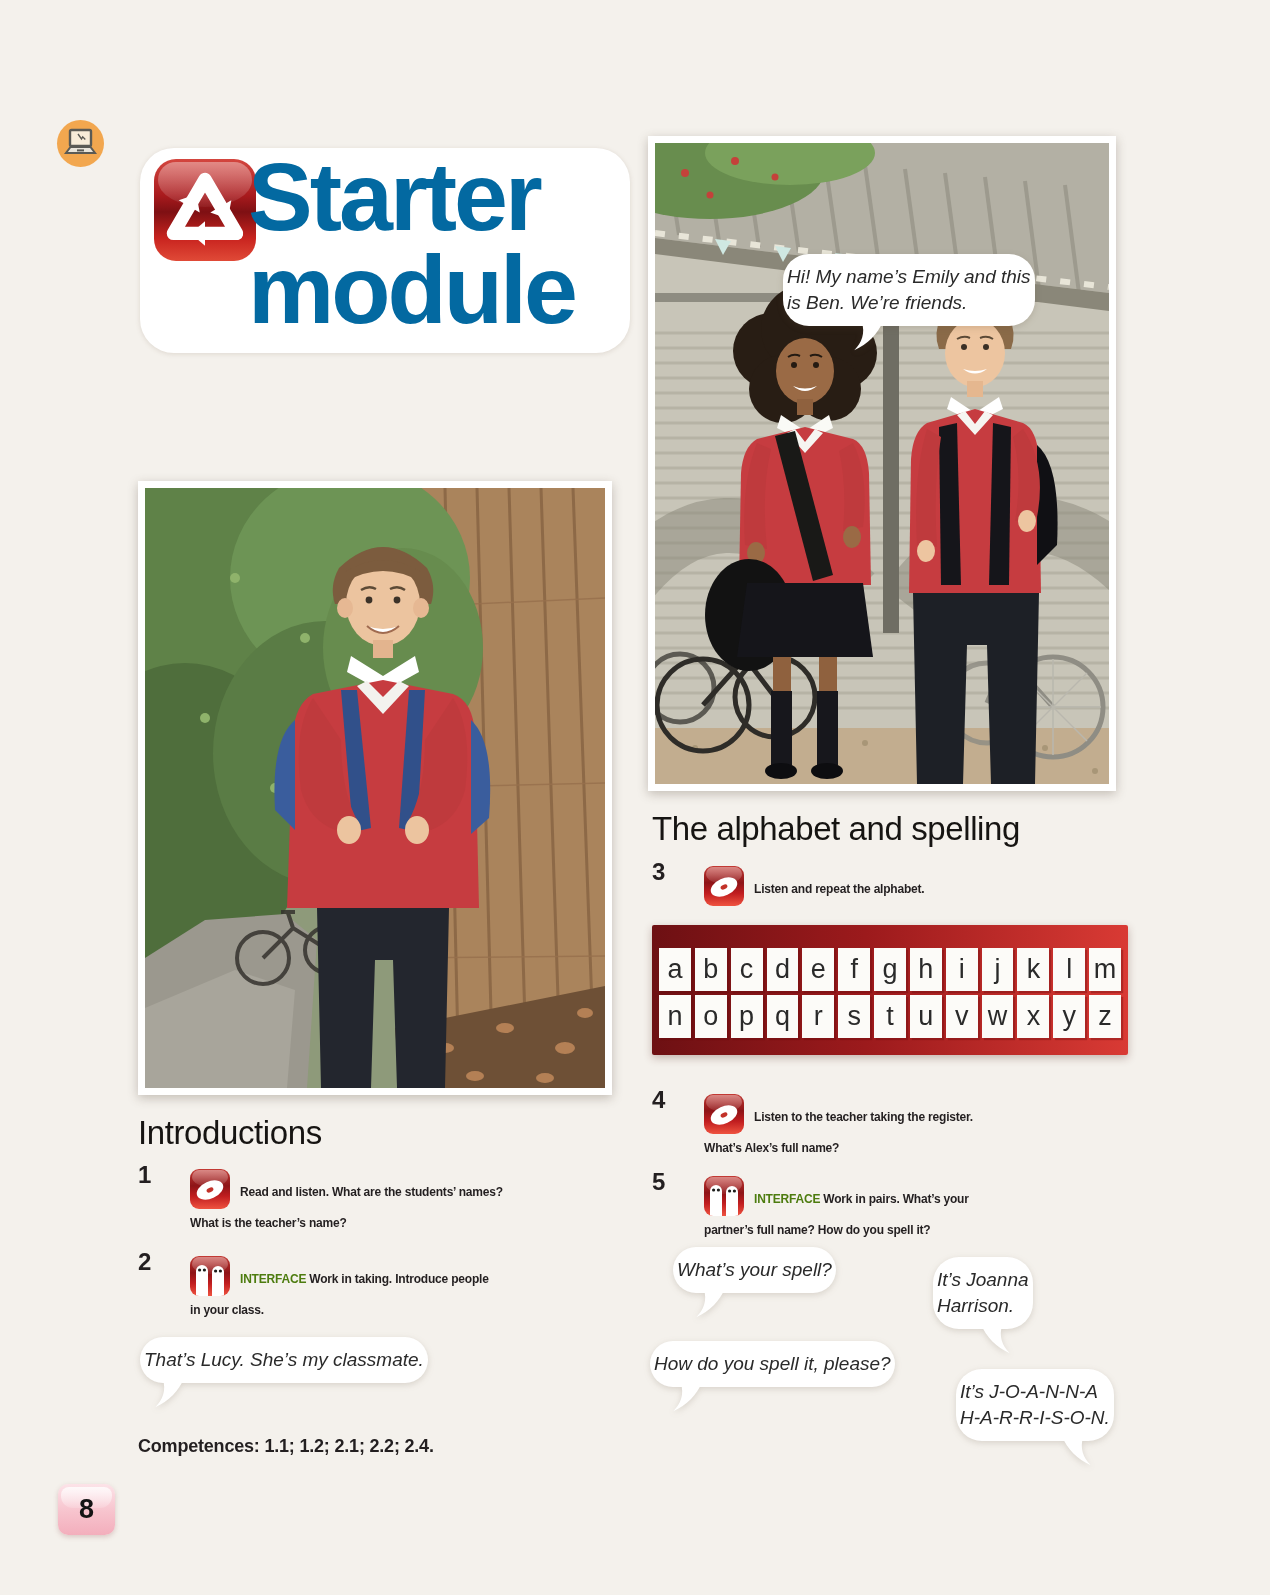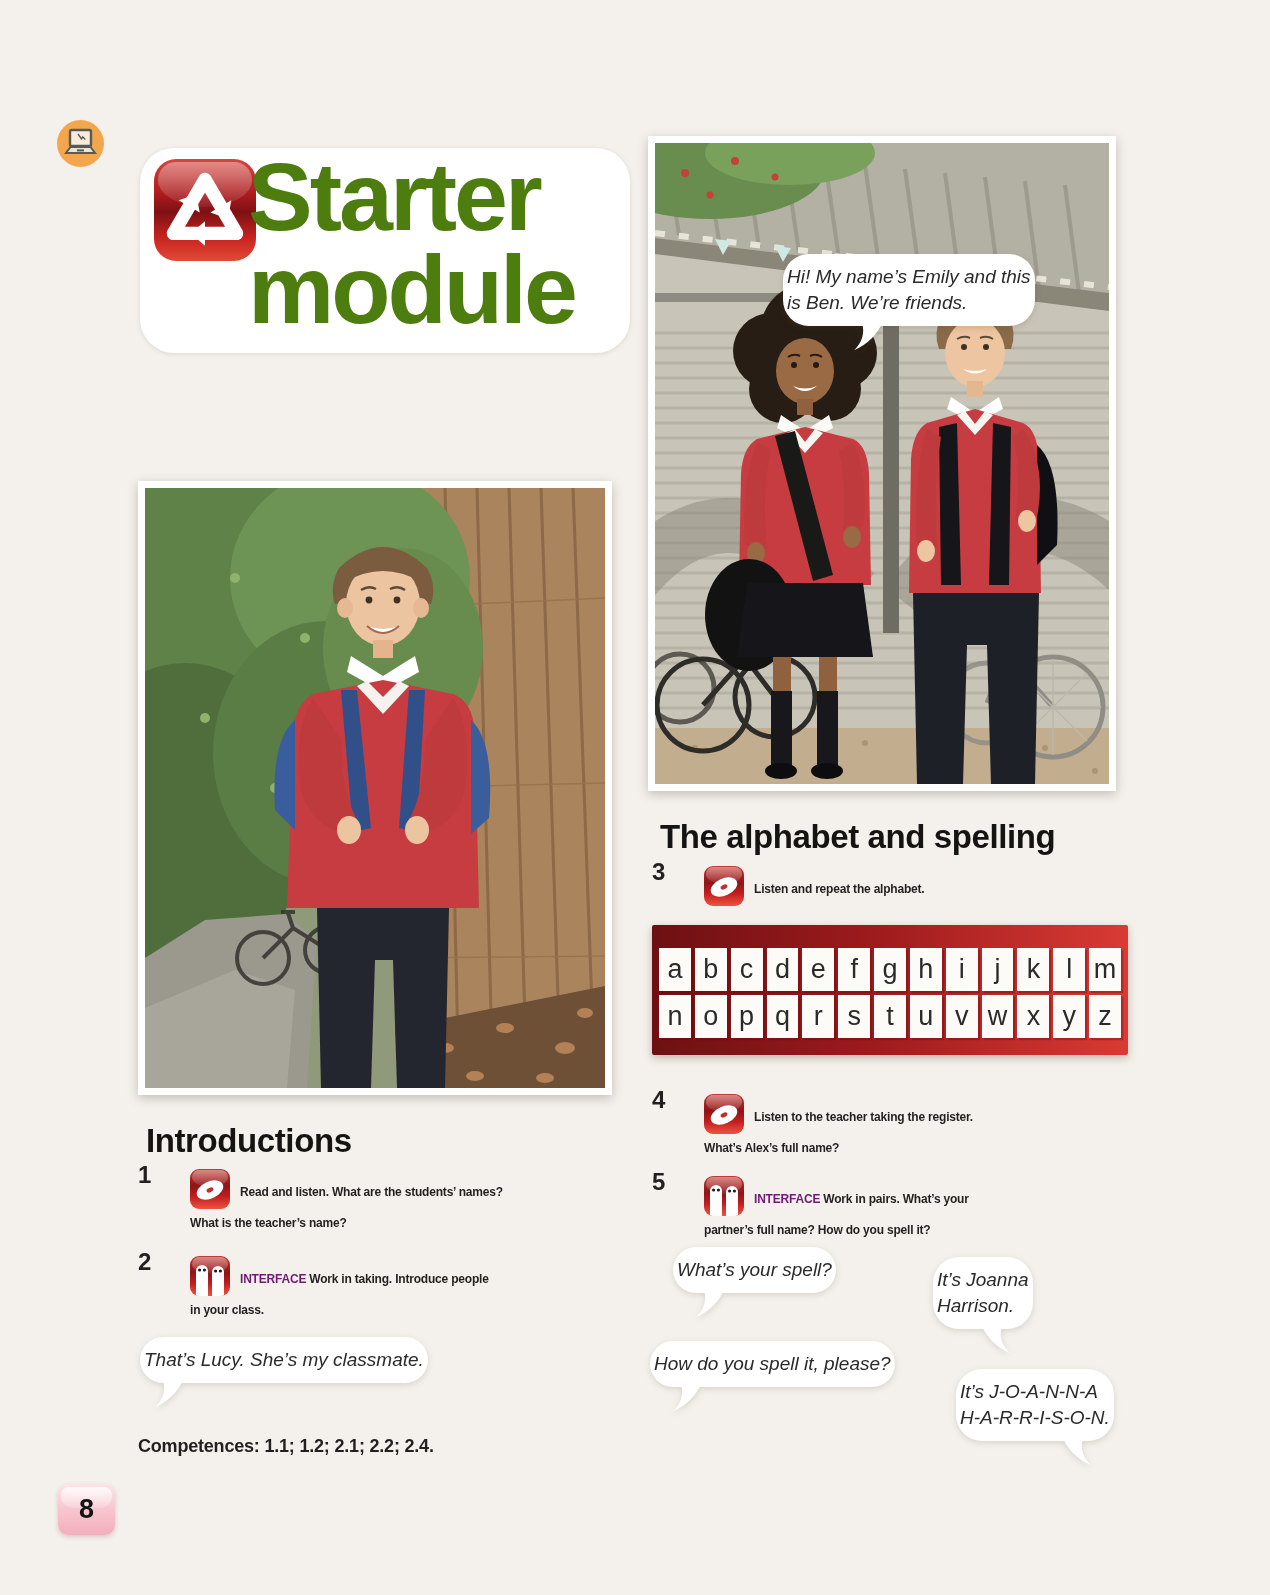--- a/index.html
+++ b/index.html
@@ -14,21 +14,21 @@
   .title-card{position:absolute;left:140px;top:148px;width:490px;height:205px;background:#ffffff;
         border-radius:34px;box-shadow:0 1px 5px rgba(120,100,80,.18);}
   .module-icon{position:absolute;left:14px;top:11px;width:102px;height:102px;border-radius:22px;
         background:linear-gradient(180deg,#d4463f 0%,#a81a1d 36%,#7e1013 52%,#c9241f 78%,#e04a37 100%);
         overflow:hidden;}
   .module-icon::after{content:"";position:absolute;left:4px;right:4px;top:3px;height:44%;
         background:linear-gradient(rgba(255,255,255,.38),rgba(255,255,255,.05));
         border-radius:18px 18px 50% 50%/18px 18px 60% 60%;}
   .module-icon svg{position:relative;z-index:2;display:block;width:100%;height:100%;}
   .title{position:absolute;left:108px;top:2px;margin:0;font-size:97px;line-height:93px;
-        font-weight:bold;letter-spacing:-3px;color:#4d7c0f;}
+        font-weight:bold;letter-spacing:-3px;color:#0369a1;}
 
   
   .photo{position:absolute;background:#ffffff;padding:7px;box-shadow:0 3px 10px rgba(70,55,40,.28);}
   .photo svg{display:block;}
   .photo-right{left:648px;top:136px;}
   .photo-left{left:138px;top:481px;}
 
   
   .bubble{position:absolute;background:#ffffff;border-radius:26px;padding:10px 4px;
         font-style:italic;font-size:19px;line-height:26px;color:#2a2a2a;white-space:nowrap;
@@ -38,37 +38,37 @@
 
   .bubble-emily{left:783px;top:254px;}
   .bubble-alex{left:252px;top:500px;}
   .bubble-lucy{left:140px;top:1337px;}
   .bubble-q1{left:673px;top:1247px;}
   .bubble-a1{left:933px;top:1257px;}
   .bubble-q2{left:650px;top:1341px;}
   .bubble-a2{left:956px;top:1369px;}
 
   
-  .heading{position:absolute;margin:8px;font-size:33px;font-weight:bold;letter-spacing:-.4px;color:#161412;}
+  .heading{position:absolute;margin:0;font-size:33px;font-weight:normal;letter-spacing:-.4px;color:#161412;}
   .h-alphabet{left:652px;top:810px;}
   .h-intro{left:138px;top:1114px;}
 
   
   .exercise{position:absolute;display:flex;align-items:flex-start;}
   .ex-num{flex:0 0 36px;font-weight:bold;font-size:24px;line-height:1;padding-top:10px;}
   .ex-body{flex:1;margin:16px;font-weight:bold;font-size:12px;line-height:28px;letter-spacing:-.2px;}
   .ex-body > span{white-space:nowrap;}
   .icon{display:inline-block;width:40px;height:40px;border-radius:9px;margin-right:10px;
         vertical-align:-13px;position:relative;overflow:hidden;
         background:linear-gradient(180deg,#c33b35 0%,#8e1417 42%,#c01d1f 68%,#ef5340 100%);}
   .icon::after{content:"";position:absolute;left:2px;right:2px;top:1px;height:42%;
         background:linear-gradient(rgba(255,255,255,.40),rgba(255,255,255,.06));
         border-radius:7px 7px 50% 50%/7px 7px 60% 60%;}
   .icon svg{position:relative;z-index:2;display:block;width:100%;height:100%;}
-  .iface{color:#701a75;margin-right:3px;}
+  .iface{color:#4d7c0f;margin-right:3px;}
   .ex1{left:138px;top:1153px;width:482px;}
   .ex2{left:138px;top:1240px;width:482px;}
   .ex3{left:652px;top:850px;width:478px;}
   .ex4{left:652px;top:1078px;width:478px;}
   .ex5{left:652px;top:1160px;width:478px;}
 
   
   .alpha-table{position:absolute;left:652px;top:925px;width:476px;height:130px;box-sizing:border-box;
         padding:23px 7px 17px;border-radius:2px;
         background:linear-gradient(90deg,#6d1013 0%,#9c1a1c 45%,#d93a34 100%);

